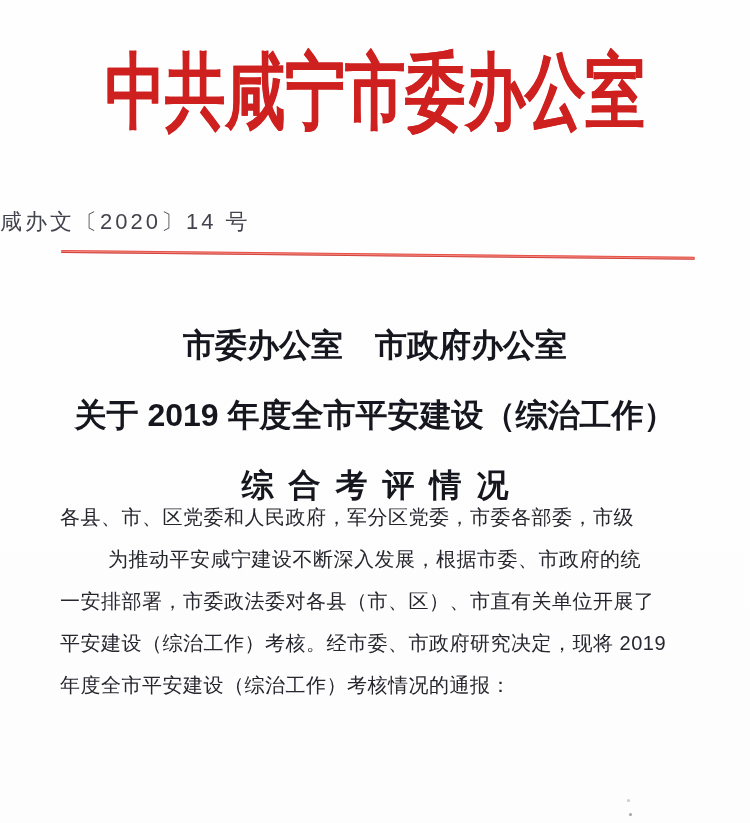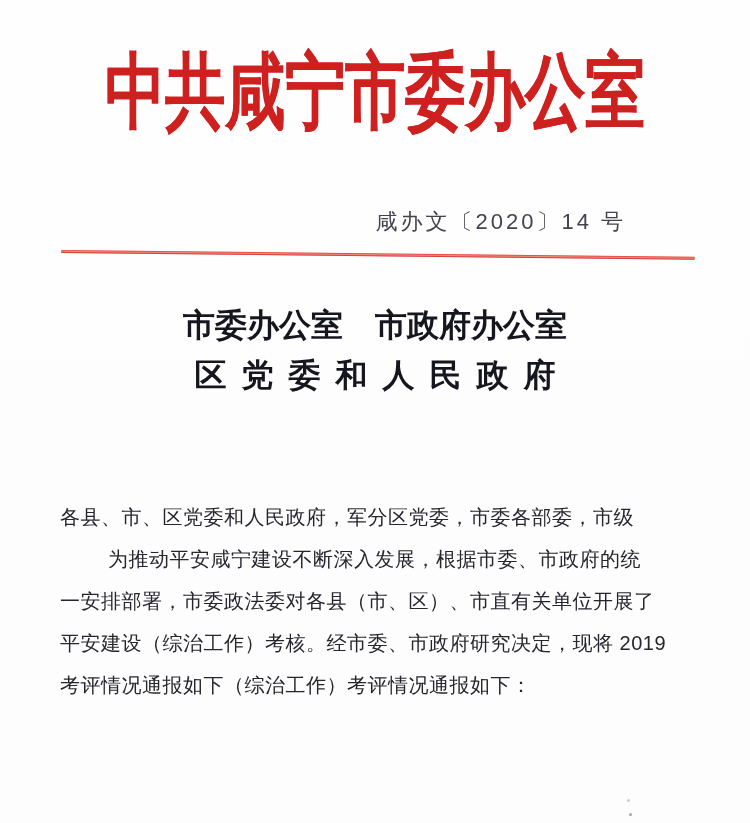--- a/index.html
+++ b/index.html
@@ -34,21 +34,21 @@
     white-space: nowrap;
     text-shadow: 0.5px 0 0 #cf2020;
   }
 
   
   .doc-number {
     position: absolute;
     top: 207px;
     left: 0;
     width: 626px;
-    text-align: right;
+    text-align: left;
     font-size: 22px;
     letter-spacing: 3px;
     color: #43434d;
     white-space: nowrap;
   }
 
   
   .red-rule {
     position: absolute;
     top: 250px;
@@ -66,21 +66,21 @@
     position: absolute;
     top: 300px;
     left: 0;
     width: 750px;
     text-align: center;
     color: #16161e;
     font-weight: bold;
     font-size: 32px;
     line-height: 50px;
   }
-  .title-line { white-space: nowrap; }
+  .title-line { white-space: nowrap; margin-top: 20px; }
   .title-line.spread {
     letter-spacing: 15px;
     margin-left: 15px; 
   }
 
   
   .body-block {
     position: absolute;
     top: 496px;
     left: 60px;
@@ -114,27 +114,28 @@
 <div id="page">
 
   <div class="org-header">中共咸宁市委办公室</div>
 
   <div class="doc-number">咸办文〔2020〕14 号</div>
 
   <div class="red-rule"></div>
 
   <div class="title-block">
     <div class="title-line">市委办公室　市政府办公室</div>
-    <div class="title-line spread">区党委和人民政府</div>
+    <div class="title-line">关于 2019 年度全市平安建设（综治工作）</div>
+    <div class="title-line spread">综合考评情况</div>
   </div>
 
   <div class="body-block">
     <div class="body-line">各县、市、区党委和人民政府，军分区党委，市委各部委，市级</div>
     <div class="body-line indent">为推动平安咸宁建设不断深入发展，根据市委、市政府的统</div>
     <div class="body-line">一安排部署，市委政法委对各县（市、区）、市直有关单位开展了</div>
     <div class="body-line">平安建设（综治工作）考核。经市委、市政府研究决定，现将 2019</div>
-    <div class="body-line">考评情况通报如下（综治工作）考评情况通报如下：</div>
+    <div class="body-line">年度全市平安建设（综治工作）考核情况的通报：</div>
   </div>
 
   <div class="speck s1"></div>
   <div class="speck s2"></div>
 
 </div>
 
 </body></html>

